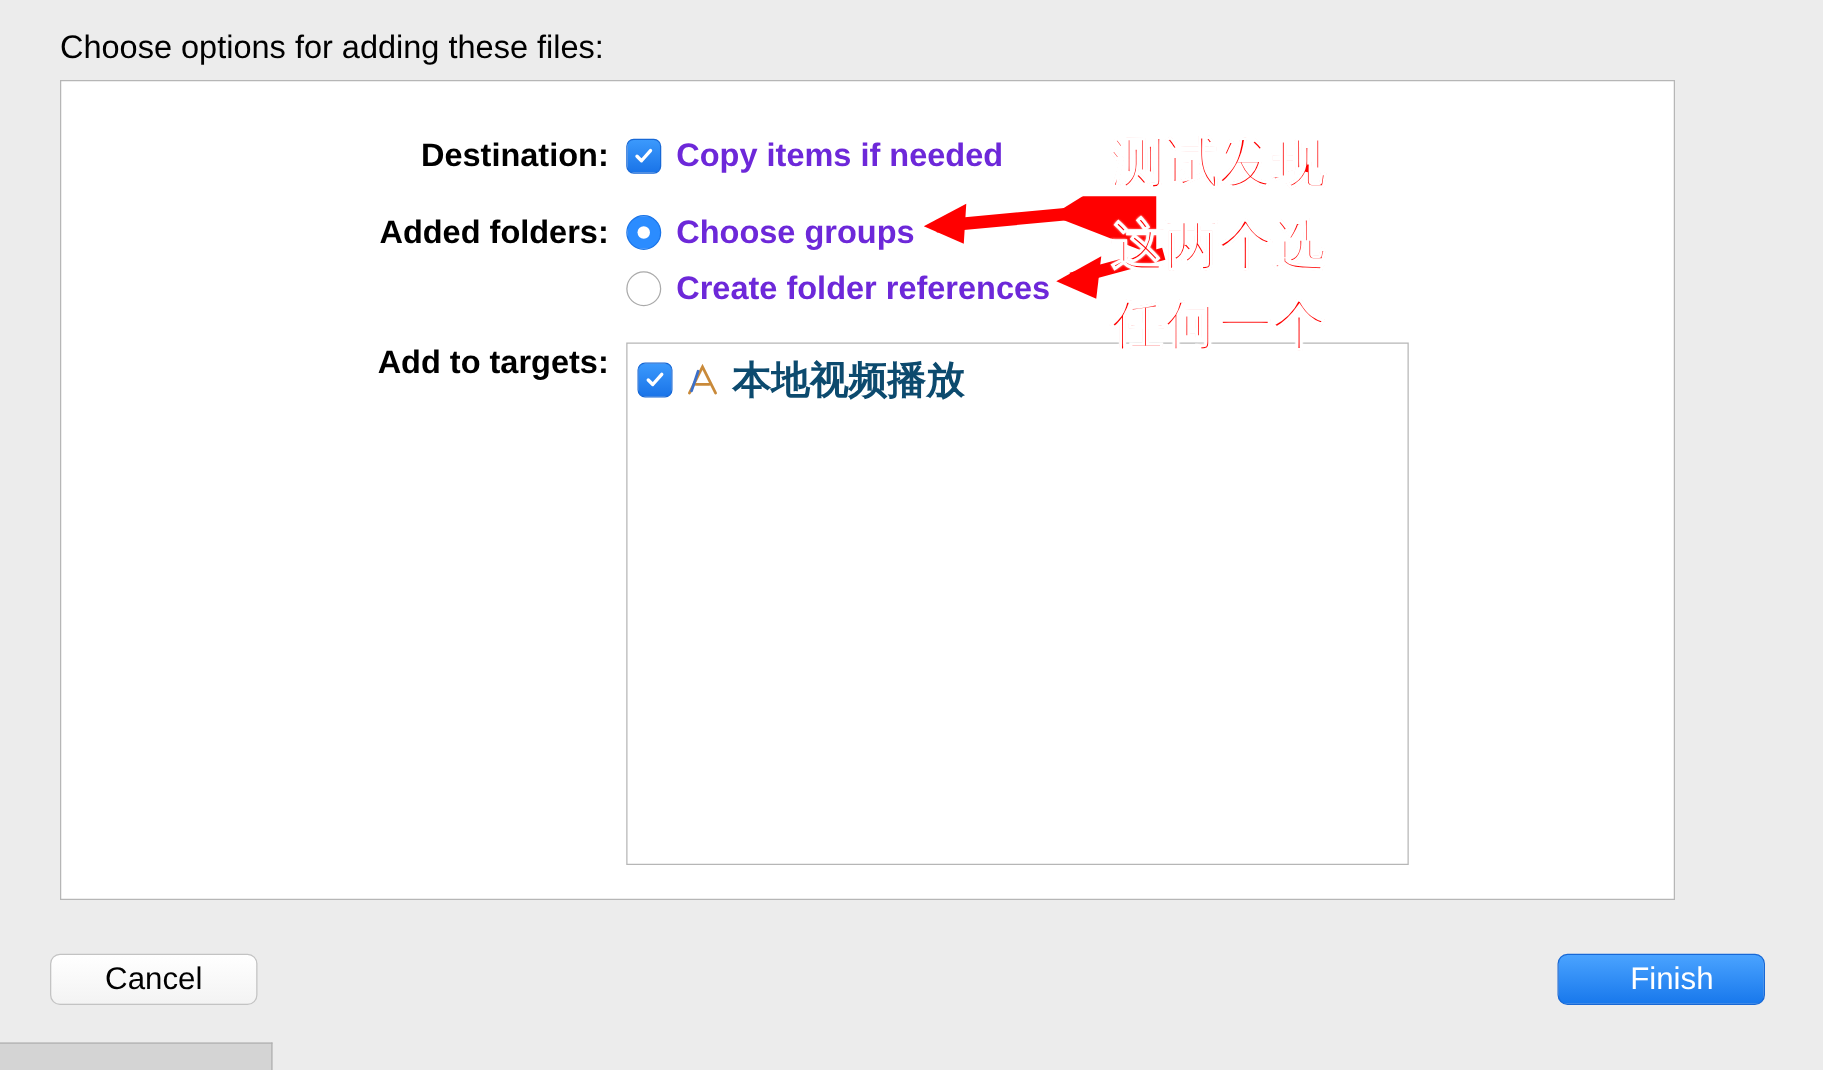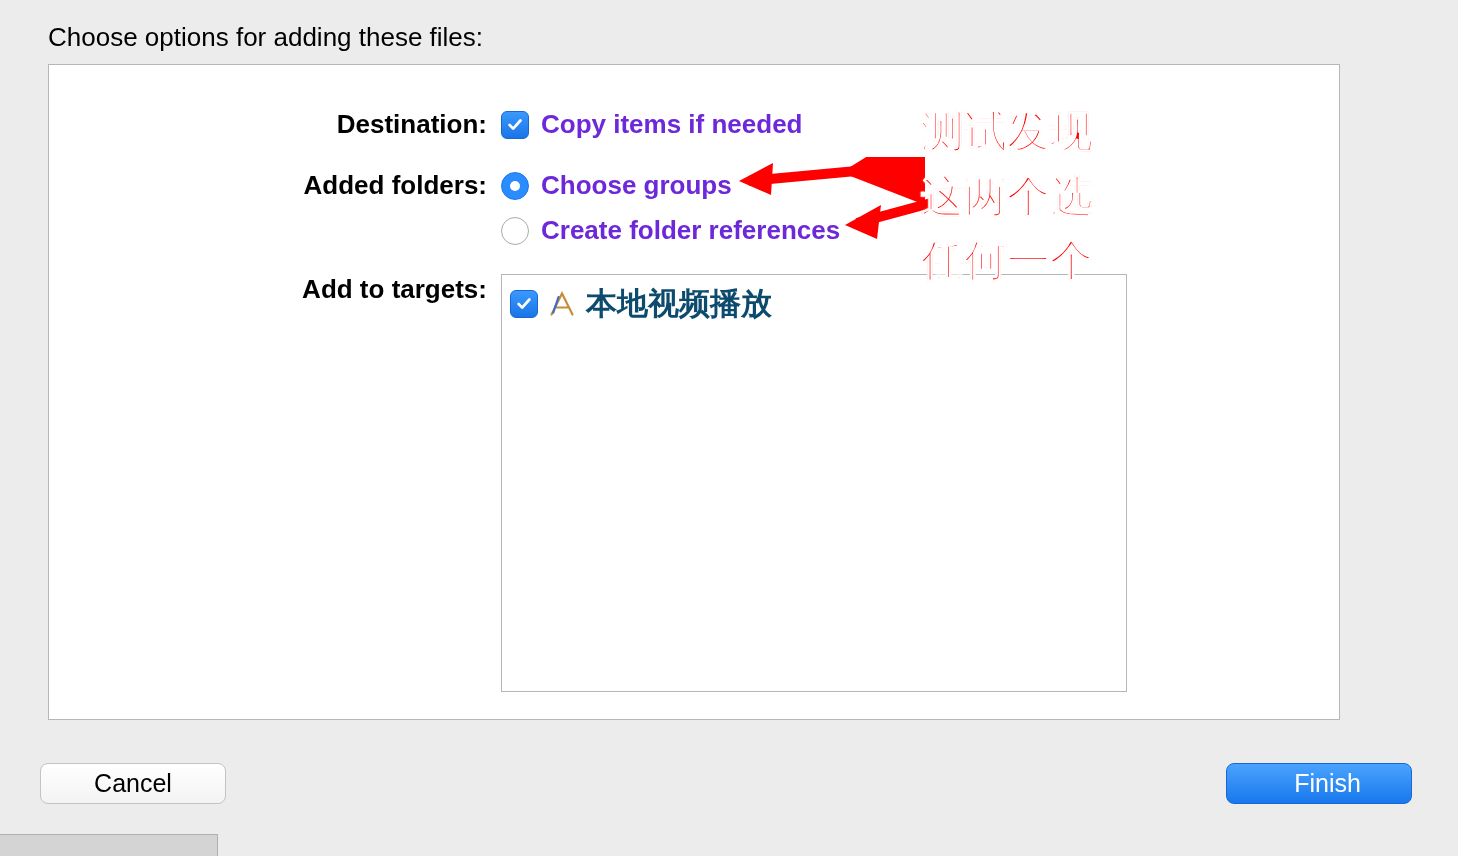--- a/index.html
+++ b/index.html
@@ -119,21 +119,21 @@
       width: 28px;
       height: 28px;
       flex-shrink: 0;
     }
     .target-name {
       font-size: 31px;
       color: #0c4a6e;
     }
     .annotation {
       position: absolute;
-      left: 872px;
+      left: 840px;
       top: 34px;
       color: #ff0000;
       font-size: 43px;
       font-weight: bold;
       line-height: 1.5;
       -webkit-text-stroke: 1px #fff;
       text-shadow: 0 0 2px #fff, 0 0 2px #fff;
       pointer-events: none;
     }
     .arrow {
@@ -146,21 +146,21 @@
       left: 0;
       width: 100%;
       display: flex;
       justify-content: space-between;
       padding: 0 46px 0 40px;
     }
     .btn {
       font-size: 25px;
       padding: 5px 0;
       border-radius: 8px;
-      width: 186px;
+      width: 166px;
       text-align: center;
       cursor: pointer;
       border: 1px solid #c3c3c3;
     }
     .btn-cancel {
       background: linear-gradient(#ffffff, #f3f3f3);
       color: #000;
     }
     .btn-finish {
       background: linear-gradient(#4aa3ff, #1878ec);

